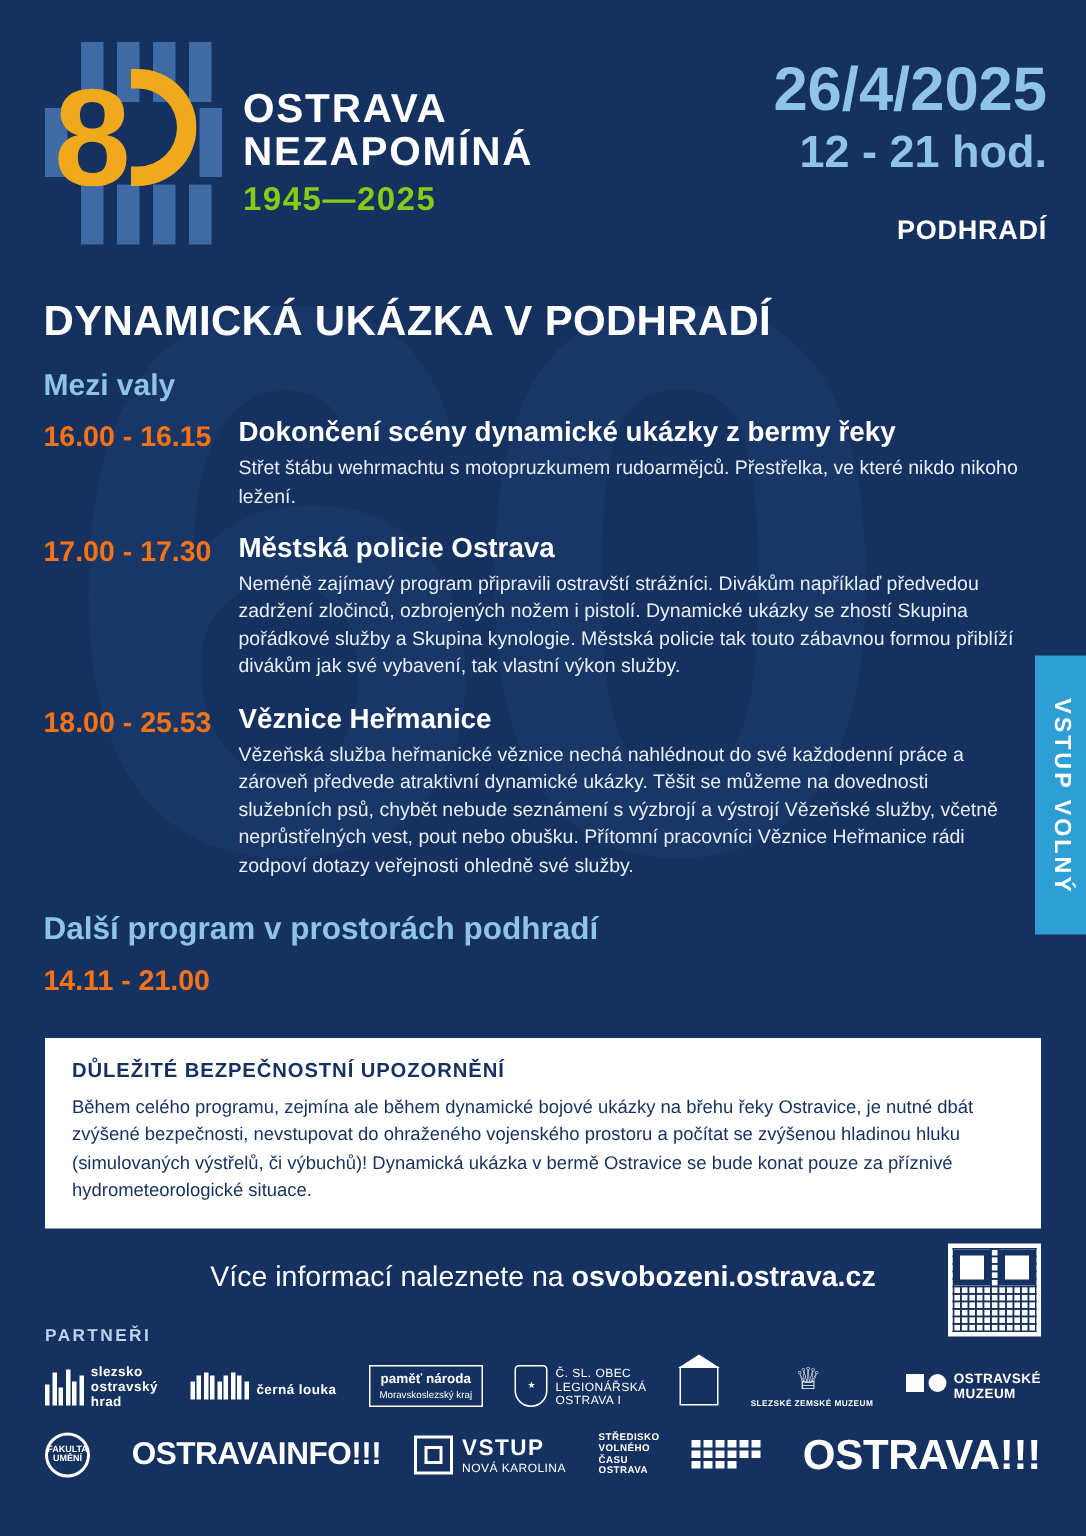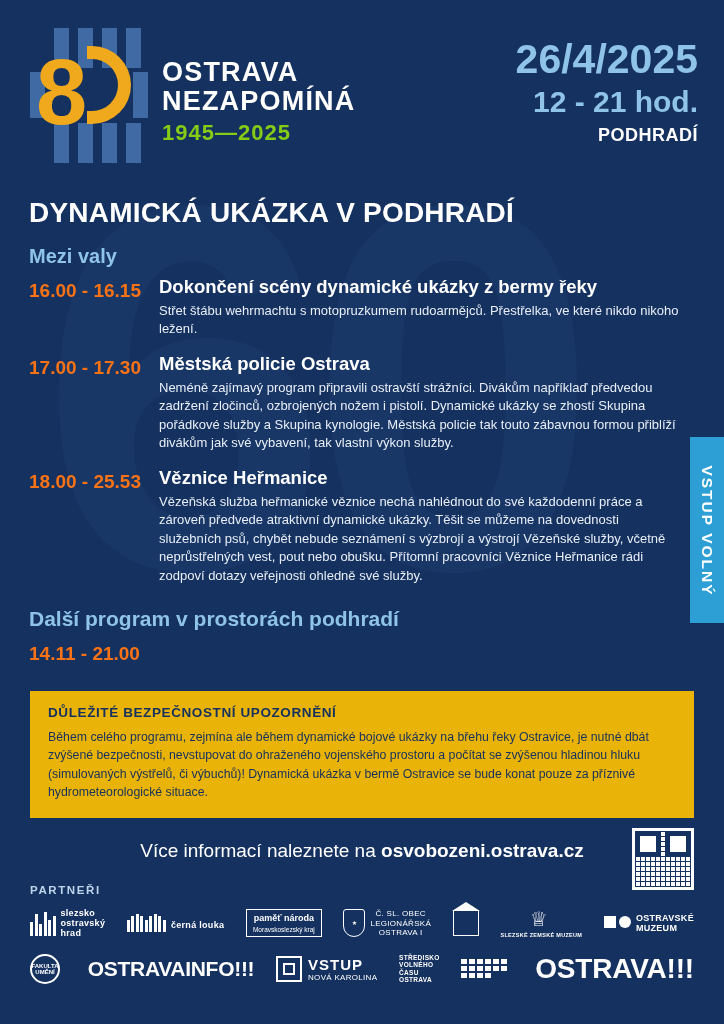--- a/index.html
+++ b/index.html
@@ -89,21 +89,21 @@
   }
 
   .header-right { text-align: right; padding-top: 10px; }
   .date {
     font-size: 41px; font-weight: bold; color: #8fc4e8; letter-spacing: 0px; line-height: 1.05;
   }
   .time {
     font-size: 30px; font-weight: bold; color: #8fc4e8; margin-top: 4px;
   }
   .place {
-    font-size: 18px; font-weight: bold; color: #ffffff; margin-top: 6px; letter-spacing: 0.5px;
+    font-size: 18px; font-weight: bold; color: #ffffff; margin-top: 24px; letter-spacing: 0.5px;
   }
 
   
   .main { padding: 24px 40px 0 29px; }
   h1.main-title {
     font-size: 28px; font-weight: bold; letter-spacing: 0.2px; margin-bottom: 16px;
   }
   h2.sub {
     font-size: 20px; font-weight: bold; color: #8fc4e8; margin-bottom: 8px;
   }
@@ -116,21 +116,21 @@
   .item-head { font-size: 18.5px; font-weight: bold; margin-bottom: 4px; }
   .item-desc { font-size: 13px; line-height: 1.42; color: #e8eef6; }
 
   h2.sub2 {
     font-size: 21px; font-weight: bold; color: #8fc4e8; margin: 22px 0 8px 0;
   }
 
   
   .notice {
     margin: 26px 30px 0 30px;
-    background: #eab308;
+    background: #ffffff;
     color: #15315f;
     padding: 14px 18px 16px 18px;
   }
   .notice-title {
     font-size: 13.5px; font-weight: bold; letter-spacing: 0.6px; margin-bottom: 8px;
   }
   .notice-text { font-size: 12.3px; line-height: 1.5; }
 
   
   .moreinfo {
@@ -376,21 +376,21 @@
           <span class="p-box">
             <span>paměť národa</span>
             <span class="sm">Moravskoslezský kraj</span>
           </span>
         </div>
 
         <div class="plogo">
           <span class="glyph">
             <span class="shield">★</span>
           </span>
-          <span class="lbl small" style="white-space:pre-line;text-align:center">Č. SL. OBEC
+          <span class="lbl small" style="white-space:pre-line;text-align:left">Č. SL. OBEC
 LEGIONÁŘSKÁ
 OSTRAVA I</span>
         </div>
 
         <div class="plogo">
           <span class="house"></span>
         </div>
 
         <div class="plogo" style="flex-direction:column">
           <span class="glyph" style="font-size:20px;line-height:1">♕</span>

